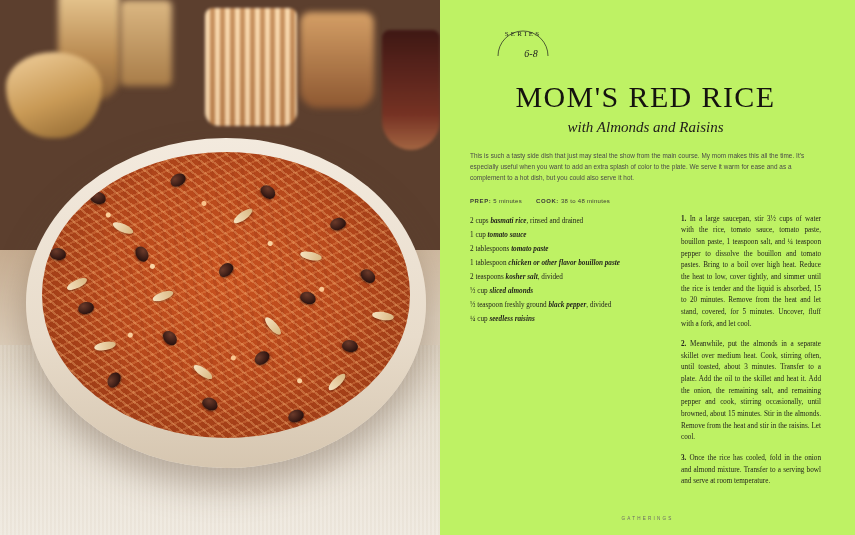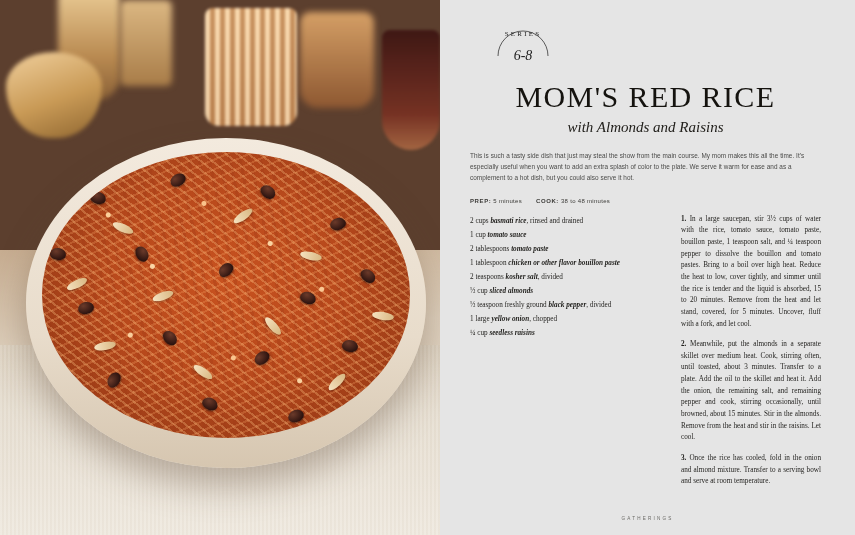--- a/index.html
+++ b/index.html
@@ -165,21 +165,21 @@
     border-radius: 50%;
     background: linear-gradient(90deg, #f5e2bf, #d8b782);
     box-shadow: 0 1px 2px rgba(0,0,0,0.3);
   }
 
   
   .recipe-page {
     position: relative;
     width: 415px;
     height: 535px;
-    background: #e5e5e5;
+    background: #bef264;
     padding: 0;
     box-sizing: border-box;
   }
   .recipe-inner {
     padding: 20px 34px 0 30px;
   }
   .series-badge {
     position: relative;
     width: 58px;
     height: 50px;
@@ -195,24 +195,24 @@
     position: absolute;
     left: 0; top: 4px;
     width: 58px;
     font-family: "Liberation Serif", serif;
     font-size: 7px;
     letter-spacing: 2.2px;
     color: #1d1d1d;
   }
   .series-num {
     position: absolute;
-    left: 0; top: 22px;
+    left: 8px; top: 22px;
     width: 58px;
     font-family: "Liberation Serif", serif;
-    font-size: 14px;
+    font-size: 10px;
     font-style: italic;
     color: #1d1d1d;
   }
   .title {
     font-family: "Liberation Serif", serif;
     font-size: 30px;
     letter-spacing: 1.4px;
     color: #15130f;
     margin: 4px 0 0 0;
     text-align: center;
@@ -396,21 +396,20 @@
       <div class="columns">
         <div class="col-ingredients">
           <ul class="ingredients" id="ingredients-list">
               <li>2 cups <i>basmati rice</i>, rinsed and drained</li>
               <li>1 cup <i>tomato sauce</i></li>
               <li>2 tablespoons <i>tomato paste</i></li>
               <li>1 tablespoon <i>chicken or other flavor bouillon paste</i></li>
               <li>2 teaspoons <i>kosher salt</i>, divided</li>
               <li>½ cup <i>sliced almonds</i></li>
               <li>½ teaspoon freshly ground <i>black pepper</i>, divided</li>
-              <li>1 large <i>yellow onion</i>, chopped</li>
               <li>¼ cup <i>seedless raisins</i></li>
             </ul>
         </div>
         <div class="col-method">
           <div class="steps" id="steps-list">
               <p><b>1.</b> In a large saucepan, stir 3½ cups of water with the rice, tomato sauce, tomato paste, bouillon paste, 1 teaspoon salt, and ¼ teaspoon pepper to dissolve the bouillon and tomato pastes. Bring to a boil over high heat. Reduce the heat to low, cover tightly, and simmer until the rice is tender and the liquid is absorbed, 15 to 20 minutes. Remove from the heat and let stand, covered, for 5 minutes. Uncover, fluff with a fork, and let cool.</p>
               <p><b>2.</b> Meanwhile, put the almonds in a separate skillet over medium heat. Cook, stirring often, until toasted, about 3 minutes. Transfer to a plate. Add the oil to the skillet and heat it. Add the onion, the remaining salt, and remaining pepper and cook, stirring occasionally, until browned, about 15 minutes. Stir in the almonds. Remove from the heat and stir in the raisins. Let cool.</p>
               <p><b>3.</b> Once the rice has cooled, fold in the onion and almond mixture. Transfer to a serving bowl and serve at room temperature.</p>
             </div>
         </div>

